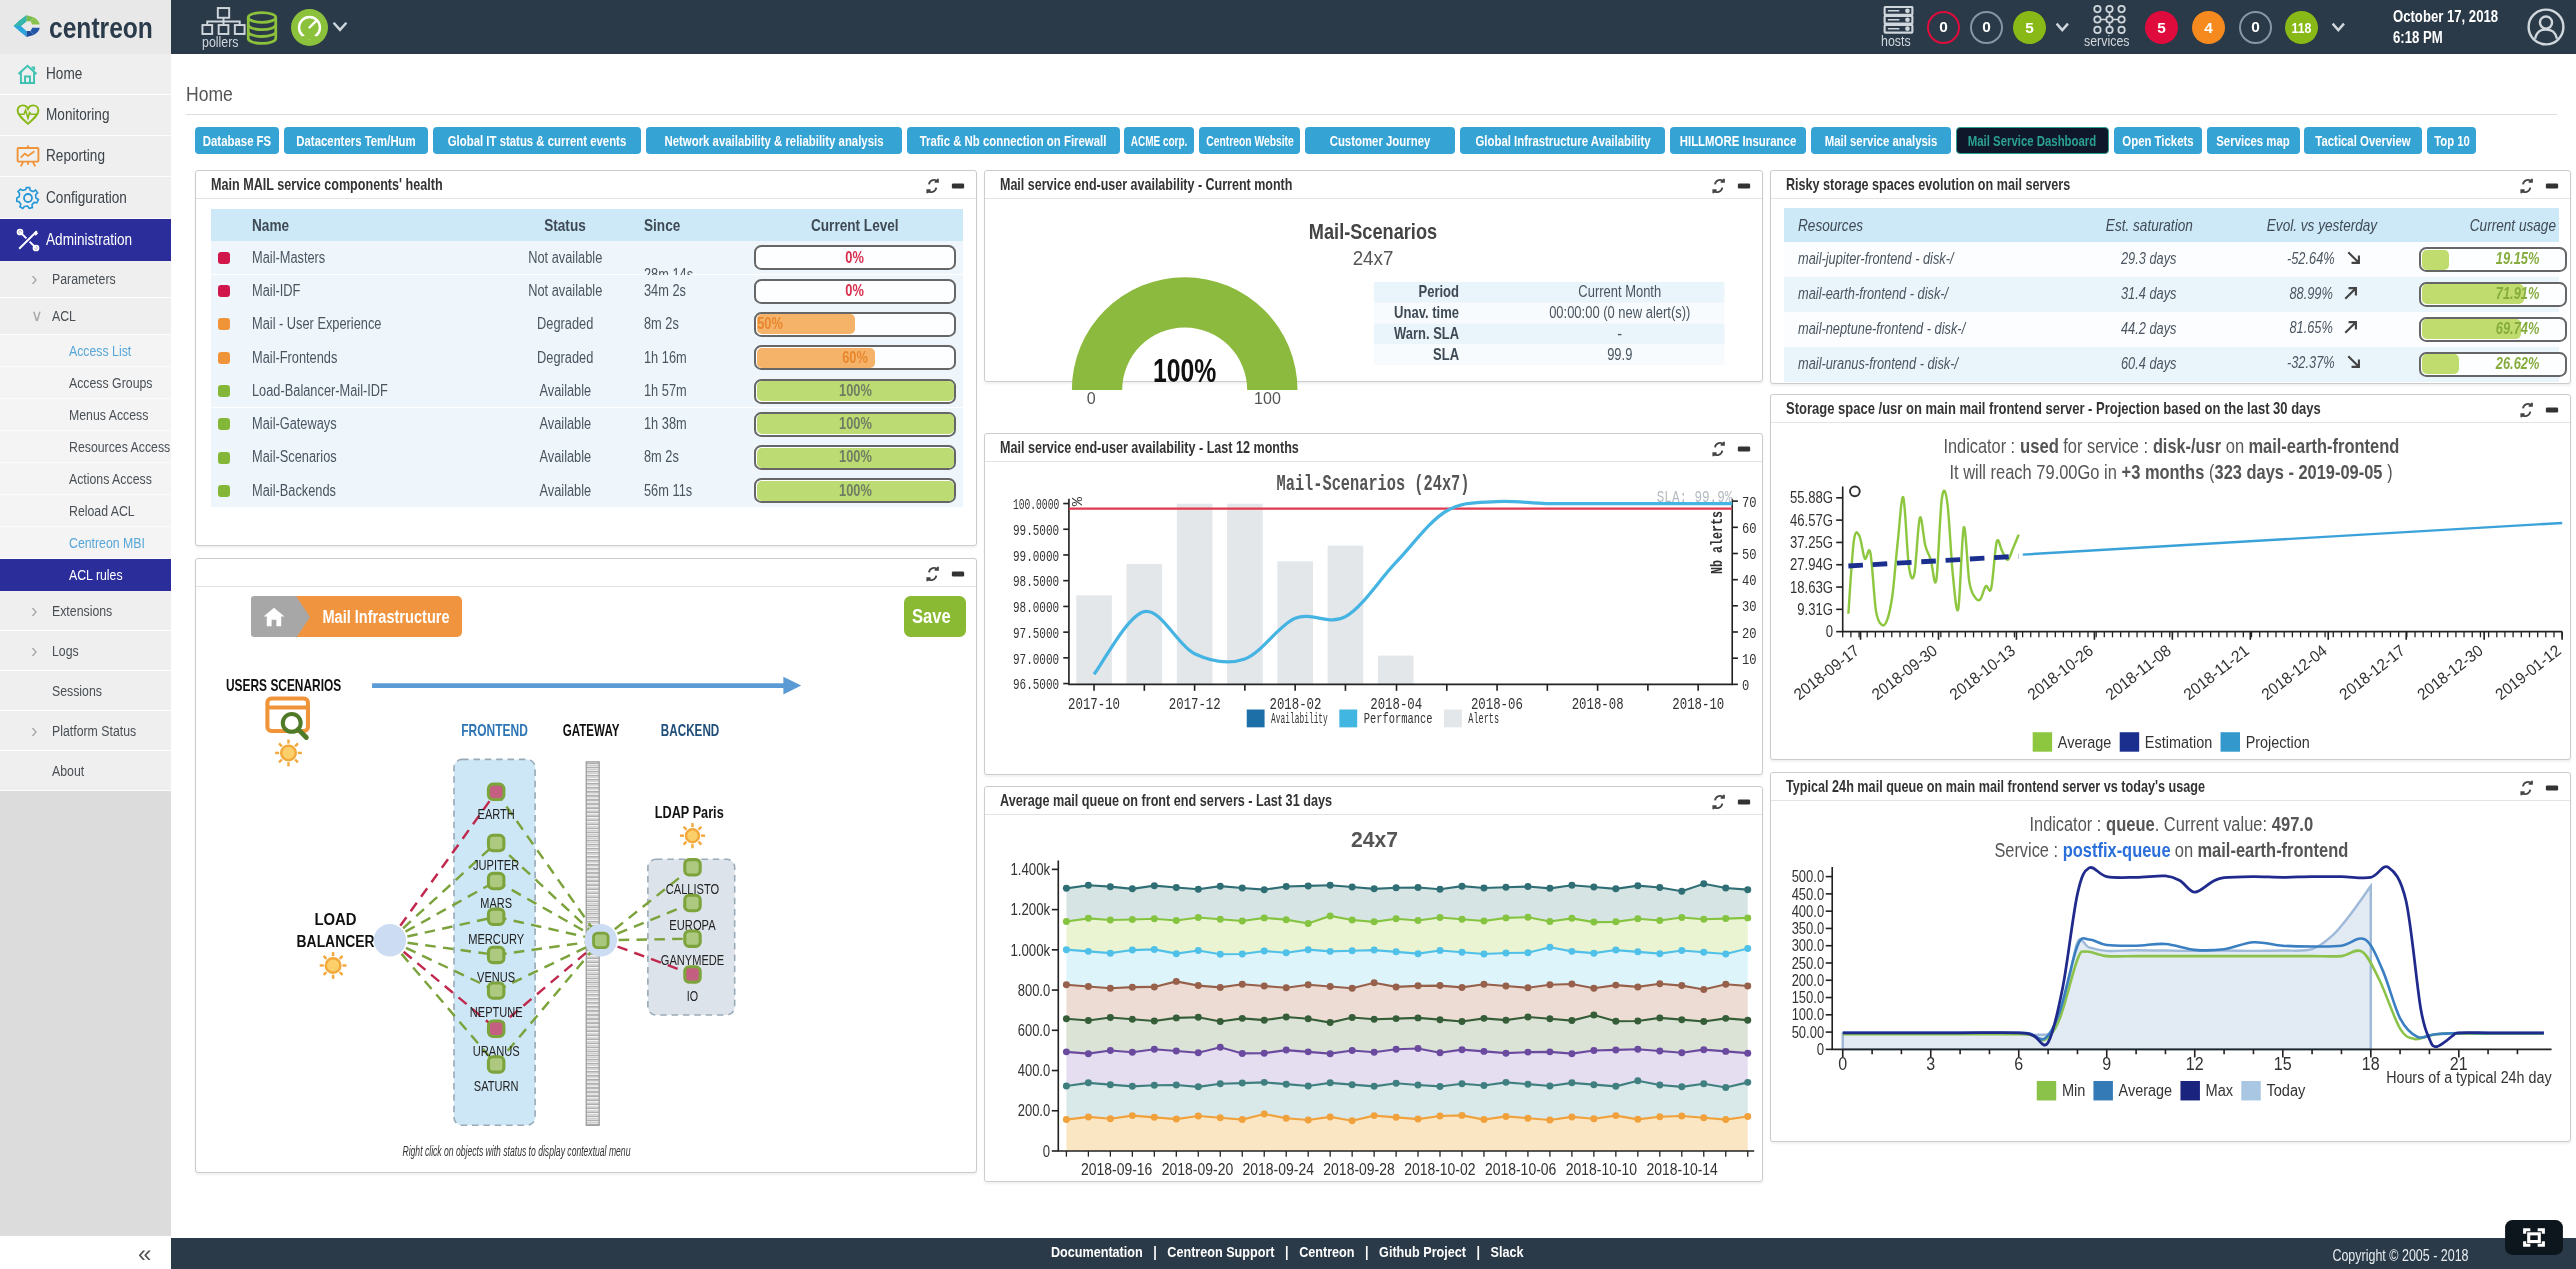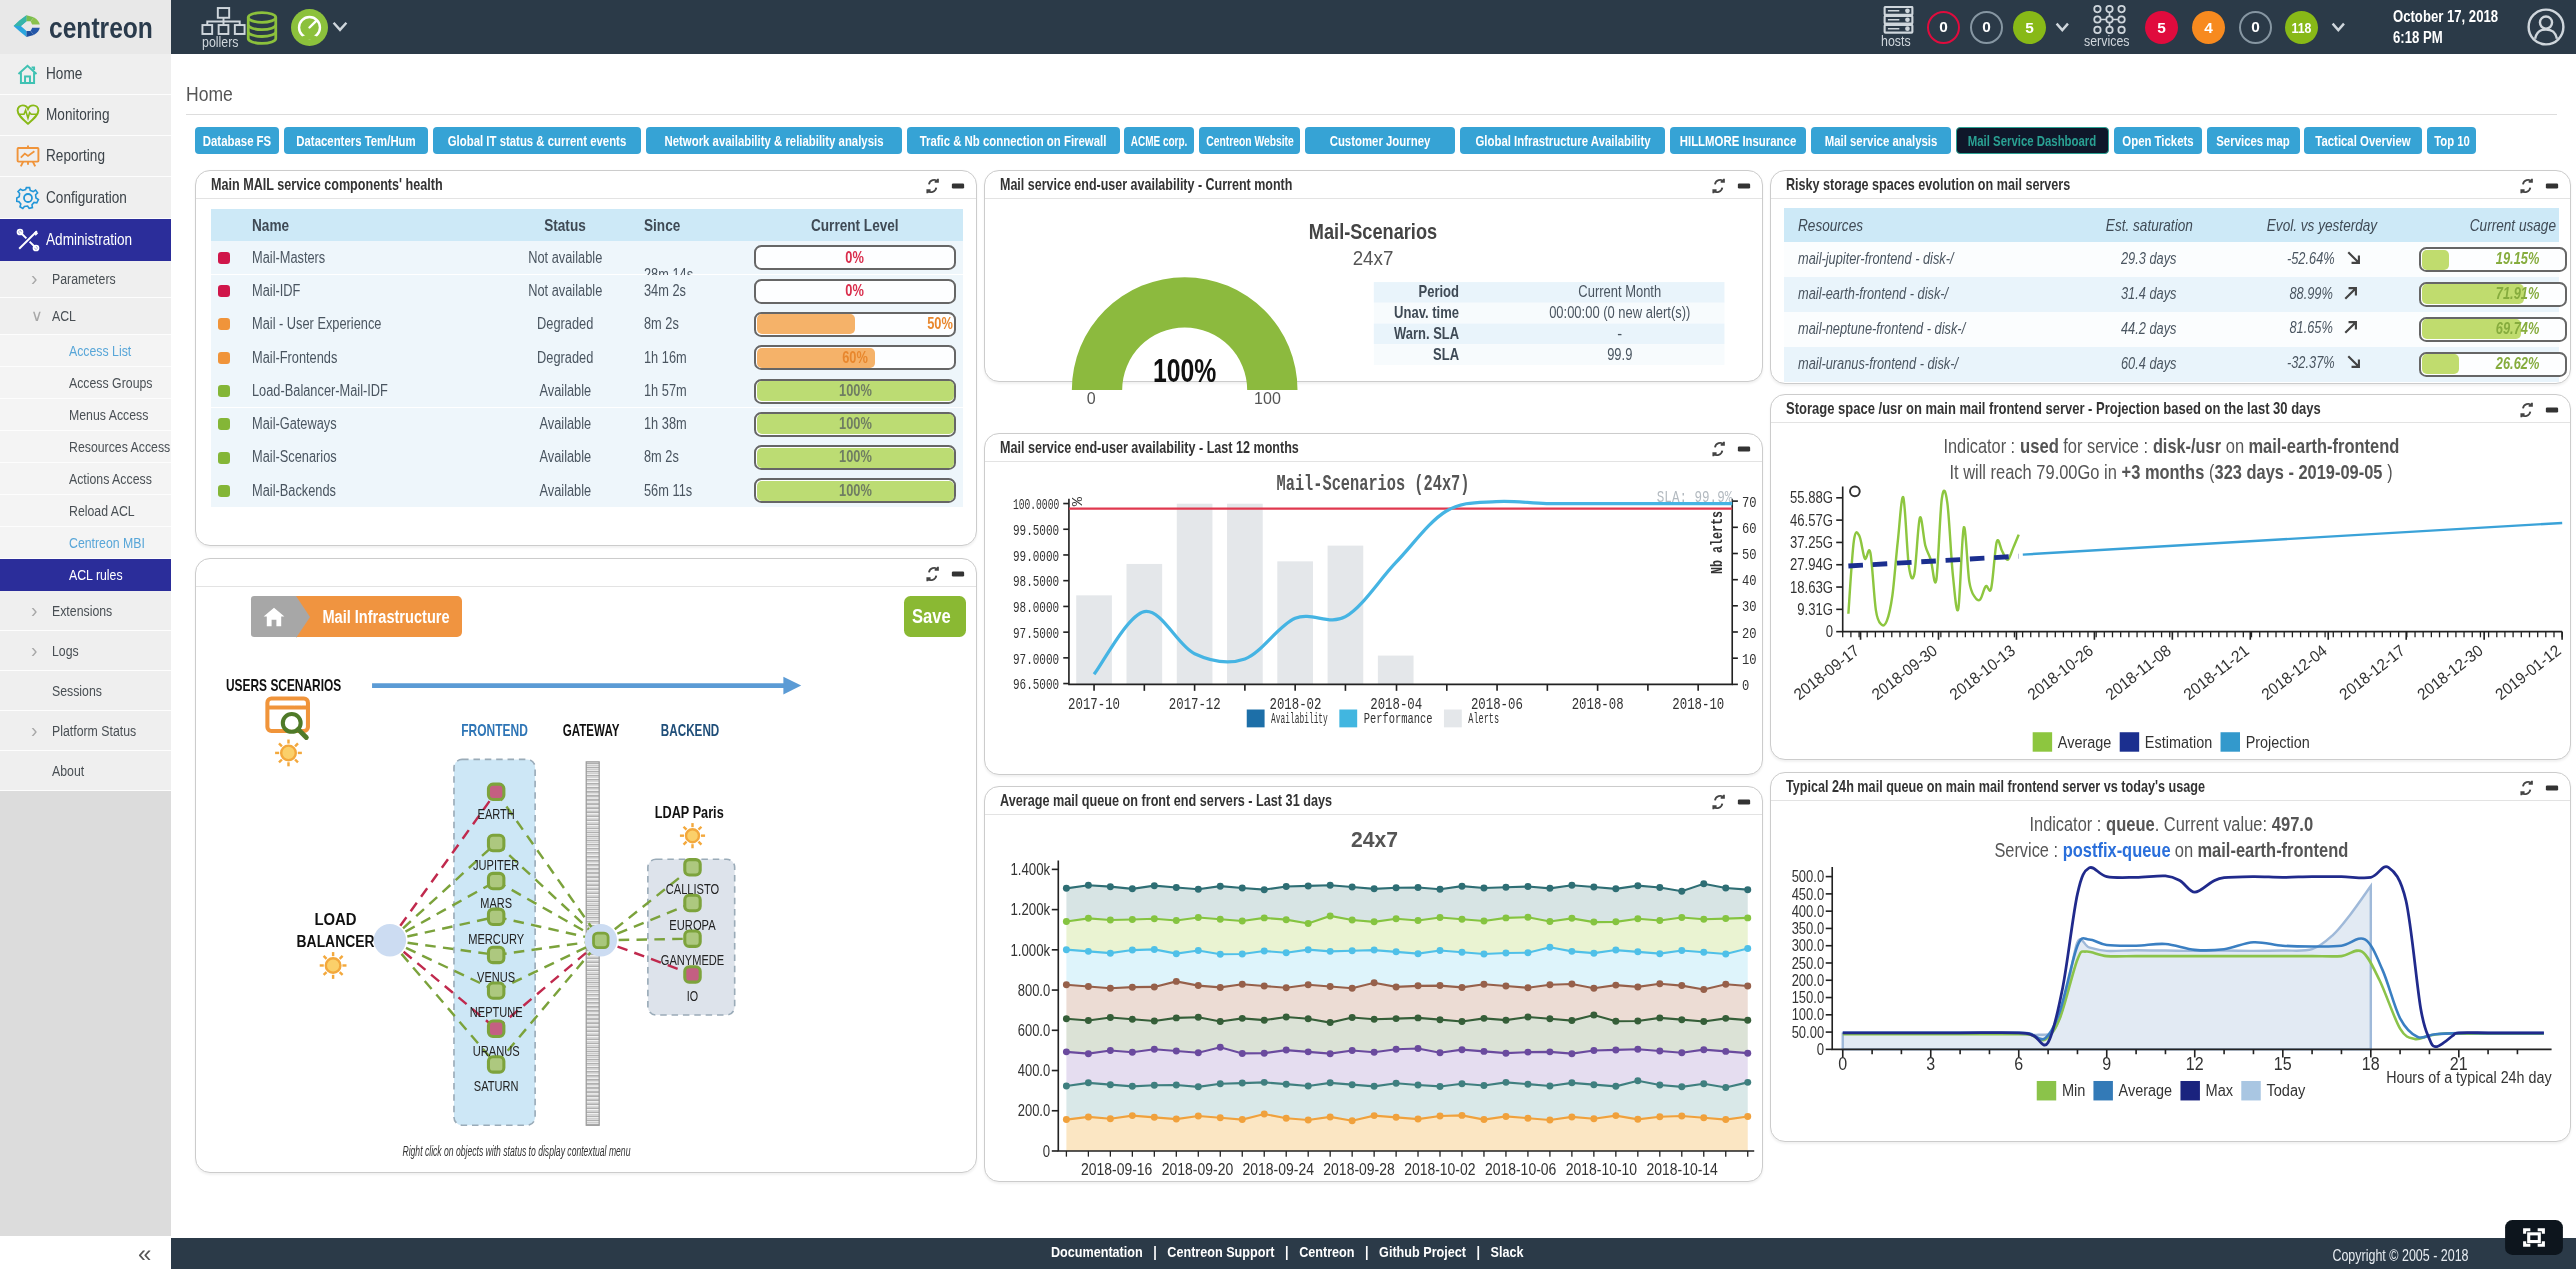--- a/index.html
+++ b/index.html
@@ -10,21 +10,21 @@
 #logo{position:absolute;left:0;top:0;width:171px;height:54px;background:#e8e8e8;}
 #sidebar{position:absolute;left:0;top:54px;width:171px;height:1182px;background:#dcdcdc;}
 .mi{position:relative;background:#efefef;border-bottom:1.6px solid #fdfdfd;color:#3c4349;}
 .mi .txt,.smi .txt,.ssmi .txt{position:absolute;top:50%;transform:translateY(-50%) scaleX(0.8);transform-origin:0 50%;white-space:nowrap;}
 .mi .txt{left:46px;font-size:17px;}
 .smi{position:relative;background:#efefef;border-bottom:1.6px solid #fdfdfd;color:#494f54;}
 .smi .txt{left:52px;font-size:15.4px;}
 .ssmi{position:relative;background:#f4f4f4;color:#4a5055;border-bottom:0.8px solid #fdfdfd;text-align:center;}
 .ssmi .txt{left:69px;font-size:15.4px;}
 .chev{position:absolute;left:31px;top:50%;transform:translateY(-52%);color:#a8a8a8;font-size:19.5px;}
-.widget{position:absolute;background:#fff;border:1.6px solid #ccc;border-radius:15px;box-shadow:0 1.6px 2.4px rgba(0,0,0,.06);padding-left:12px;}
+.widget{position:absolute;background:#fff;border:1.6px solid #ccc;border-radius:3px;box-shadow:0 1.6px 2.4px rgba(0,0,0,.06);padding-left:12px;}
 .whead{position:absolute;left:0;top:0;right:0;height:28px;border-bottom:1.6px solid #e3e3e3;}
 .wtitle{position:absolute;left:14.6px;top:50%;transform:translateY(-50%) scaleX(var(--s,0.75));transform-origin:0 50%;font-size:17px;font-weight:bold;color:#333;white-space:nowrap;}
 .wico{position:absolute;right:11.4px;top:5.7px;}
 .tabbtn{position:relative;display:inline-block;height:27px;margin-right:4.9px;background:#36a3d5;
  color:#fff;border-radius:4px;vertical-align:top;}
 .tabbtn>span{position:absolute;left:50%;top:50%;transform:translate(-50%,-50%) scaleX(var(--s));white-space:nowrap;font-size:15.4px;font-weight:bold;}
 .tabbtn.active{background:#0f172a;color:#2aa193;border:1.6px solid #2aa193;}
 .badge{display:inline-block;width:33px;height:33px;border-radius:17px;line-height:33px;
  text-align:center;color:#fff;font-size:15.4px;font-weight:bold;vertical-align:middle;}
 .cellL,.cellC,.cellR{position:absolute;white-space:nowrap;}
@@ -255,21 +255,21 @@
         <div class="cellL" style="left:448px;top:82px;"><span style="display:inline-block;transform:scaleX(0.8);transform-origin:0 50%;white-space:nowrap;font-size:16px;font-weight:normal;color:#4a5560;">34m 2s</span></div>
         <div class="abs" style="left:558px;top:79px;width:202px;height:25px;border:2.4px solid #666;border-radius:7.3px;background:#fdfeff;"></div>
         <div class="cellC" style="left:558px;top:82px;width:202px;text-align:center;"><span style="display:inline-block;transform:scaleX(0.8);white-space:nowrap;font-size:16px;font-weight:bold;color:#d92c4b;transform-origin:50% 50%;">0%</span></div>
         <div class="abs" style="left:14.6px;top:108px;width:752px;height:33px;background:#eef6fb;"></div>
         <div class="abs" style="left:22px;top:118px;width:12px;height:12px;border-radius:3.2px;background:#f0943a;"></div>
         <div class="cellL" style="left:56px;top:115px;"><span style="display:inline-block;transform:scaleX(0.8);transform-origin:0 50%;white-space:nowrap;font-size:16px;font-weight:normal;color:#4a5560;">Mail - User Experience</span></div>
         <div class="cellC" style="left:288px;top:115px;width:162px;text-align:center;"><span style="display:inline-block;transform:scaleX(0.8);white-space:nowrap;font-size:16px;font-weight:normal;color:#4a5560;transform-origin:50% 50%;">Degraded</span></div>
         <div class="cellL" style="left:448px;top:115px;"><span style="display:inline-block;transform:scaleX(0.8);transform-origin:0 50%;white-space:nowrap;font-size:16px;font-weight:normal;color:#4a5560;">8m 2s</span></div>
         <div class="abs" style="left:558px;top:112px;width:202px;height:25px;border:2.4px solid #666;border-radius:7.3px;background:#fdfeff;"></div>
         <div class="abs" style="left:561px;top:114px;width:98px;height:20px;border-radius:4.9px;background:#f5b269;"></div>
-        <div class="cellC" style="left:558px;top:115px;width:202px;text-align:right;"><span style="display:inline-block;transform:scaleX(0.8);white-space:nowrap;font-size:16px;font-weight:bold;color:#e8872d;transform-origin:50% 50%;">50%</span></div>
+        <div class="cellC" style="left:558px;top:115px;width:202px;text-align:left;"><span style="display:inline-block;transform:scaleX(0.8);white-space:nowrap;font-size:16px;font-weight:bold;color:#e8872d;transform-origin:50% 50%;">50%</span></div>
         <div class="abs" style="left:14.6px;top:141px;width:752px;height:33px;background:#eef6fb;"></div>
         <div class="abs" style="left:22px;top:152px;width:12px;height:12px;border-radius:3.2px;background:#f0943a;"></div>
         <div class="cellL" style="left:56px;top:149px;"><span style="display:inline-block;transform:scaleX(0.8);transform-origin:0 50%;white-space:nowrap;font-size:16px;font-weight:normal;color:#4a5560;">Mail-Frontends</span></div>
         <div class="cellC" style="left:288px;top:149px;width:162px;text-align:center;"><span style="display:inline-block;transform:scaleX(0.8);white-space:nowrap;font-size:16px;font-weight:normal;color:#4a5560;transform-origin:50% 50%;">Degraded</span></div>
         <div class="cellL" style="left:448px;top:149px;"><span style="display:inline-block;transform:scaleX(0.8);transform-origin:0 50%;white-space:nowrap;font-size:16px;font-weight:normal;color:#4a5560;">1h 16m</span></div>
         <div class="abs" style="left:558px;top:145px;width:202px;height:25px;border:2.4px solid #666;border-radius:7.3px;background:#fdfeff;"></div>
         <div class="abs" style="left:561px;top:148px;width:118px;height:20px;border-radius:4.9px;background:#f5b269;"></div>
         <div class="cellC" style="left:558px;top:149px;width:202px;text-align:center;"><span style="display:inline-block;transform:scaleX(0.8);white-space:nowrap;font-size:16px;font-weight:bold;color:#e8872d;transform-origin:50% 50%;">60%</span></div>
         <div class="abs" style="left:14.6px;top:174px;width:752px;height:33px;background:#eef6fb;"></div>
         <div class="abs" style="left:22px;top:185px;width:12px;height:12px;border-radius:3.2px;background:#84b637;"></div>

